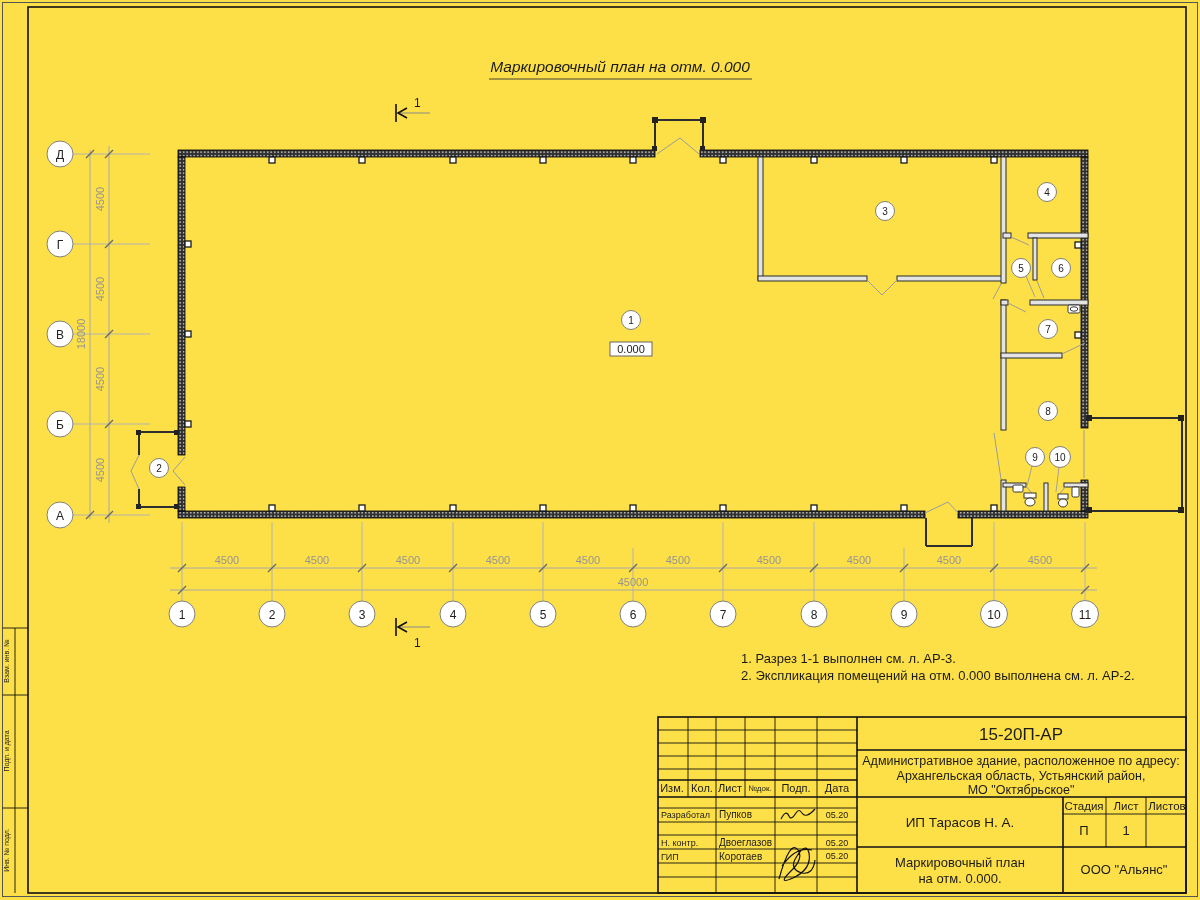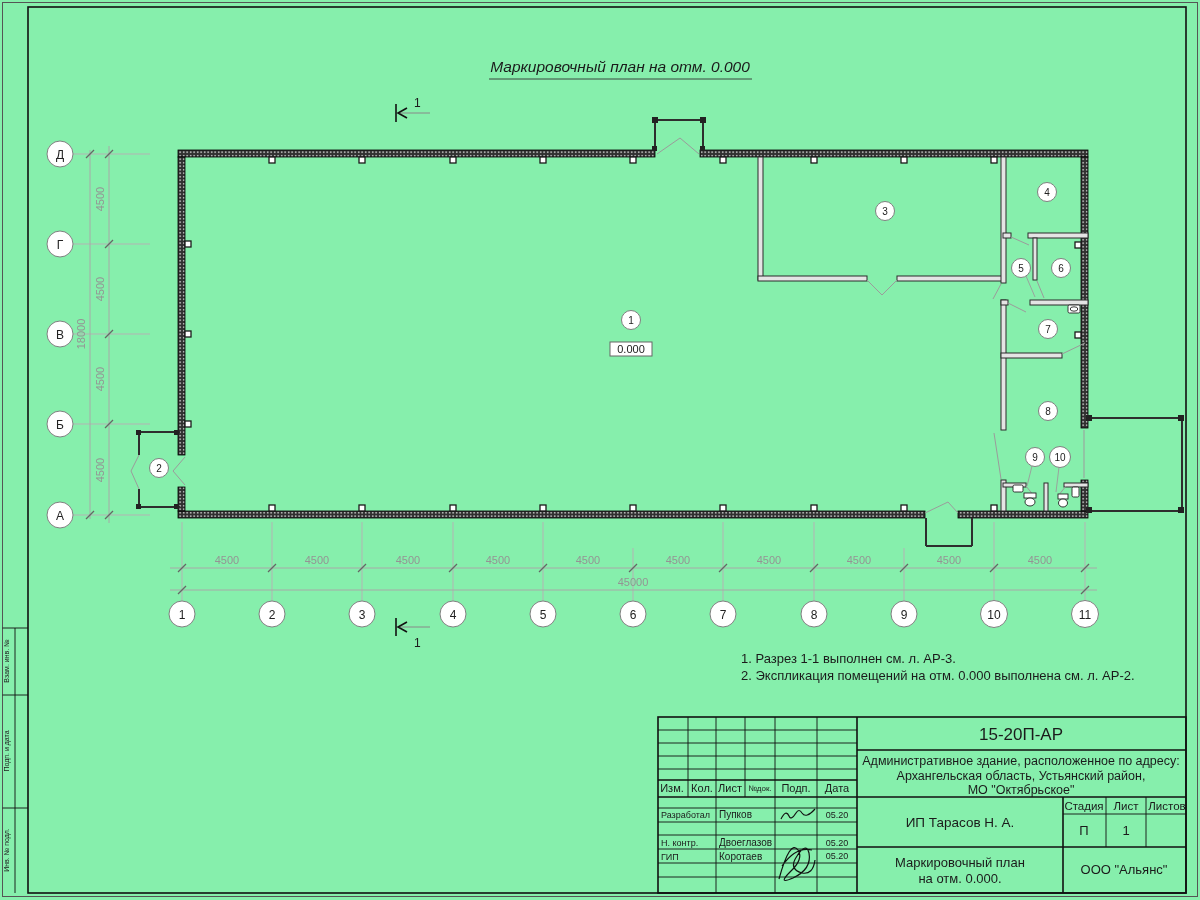--- a/index.html
+++ b/index.html
@@ -1,16 +1,16 @@
 <!DOCTYPE html>
 <html><head>
 <meta charset="utf-8">
 <style>
   html,body{margin:0;padding:0;background:#fff;}
-  .sheet{position:relative;width:1200px;height:900px;background:#86efac;overflow:hidden;
+  .sheet{position:relative;width:1200px;height:900px;background:#fde047;overflow:hidden;
          font-family:"Liberation Sans",sans-serif;}
   svg{position:absolute;left:0;top:0;}
   text{font-family:"Liberation Sans",sans-serif;fill:#1b1b1b;}
   .mid{text-anchor:middle;}
   .thin{stroke:#b3b3b3;stroke-width:1;fill:none;}
   .dim{stroke:#a8a8a8;stroke-width:1;fill:none;}
   .tick{stroke:#666;stroke-width:1.2;}
   .dimtxt{fill:#949494;font-size:11px;}
   .axtxt{fill:#222;font-size:12px;}
   .bub{fill:#fff;stroke:#808080;stroke-width:1;}

